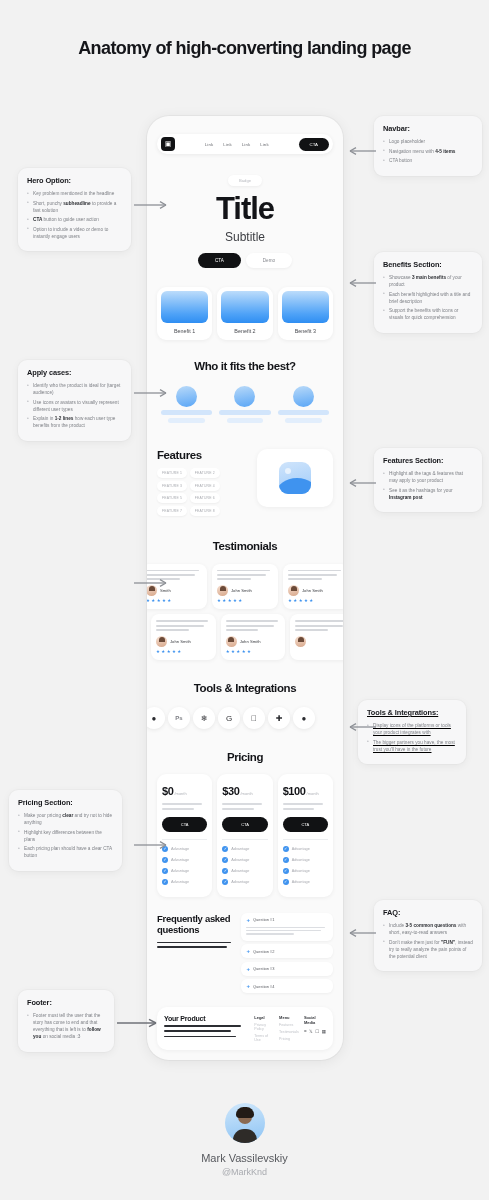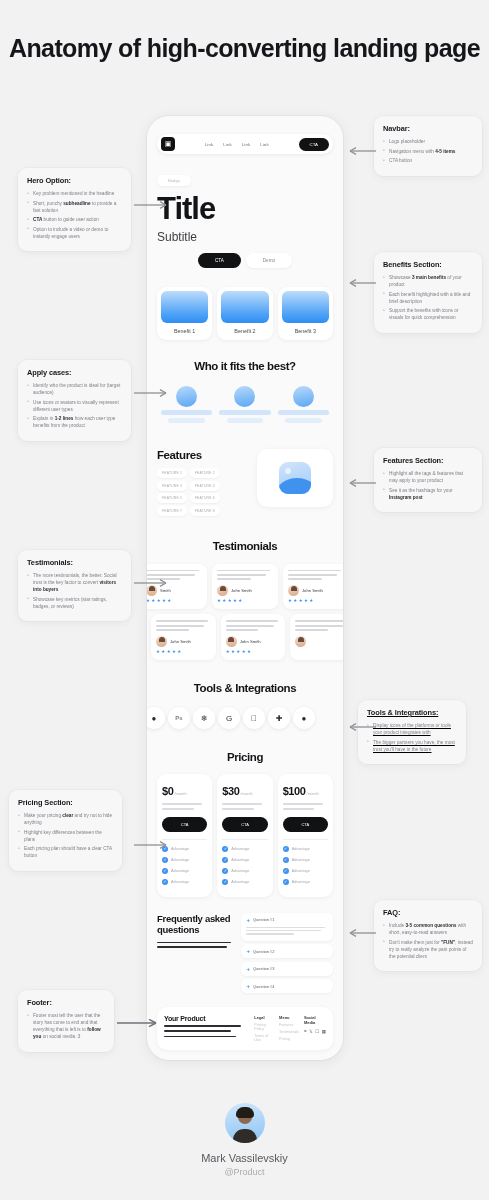--- a/index.html
+++ b/index.html
@@ -8,21 +8,21 @@
     background: #f2f2f2;
     font-family: "Liberation Sans", sans-serif;
     overflow: hidden;
   }
   #root { position: relative; width: 489px; height: 1200px; }
 
   
   .main-title {
     position: absolute; left: 0; top: 33px; width: 489px;
     text-align: center;
-    font-size: 25px; line-height: 31px;
+    font-size: 18px; line-height: 31px;
     font-weight: 800; letter-spacing: -0.6px;
     color: #15161a;
   }
 
   
   .phone {
     position: absolute; left: 147px; top: 116px;
     width: 196px; height: 944px;
     background: #fafafa;
     border-radius: 22px;
@@ -48,21 +48,21 @@
   .nav-link {
     font-size: 4.4px; color: #6e7075; letter-spacing: .1px;
     padding: 2px 4px;
   }
   .nav-cta {
     background: #111214; color: #fff; border-radius: 12px;
     font-size: 4.4px; padding: 4px 11px; flex: none;
   }
 
   
-  .hero { text-align: left; margin-top: 14px; }
+  .hero { text-align: center; margin-top: 14px; }
   .hero-pill {
     display: inline-block; background: #fff; border-radius: 10px;
     padding: 3px 11px; font-size: 4.2px; color: #b9bbc0;
     box-shadow: 0 1px 3px rgba(0,0,0,0.06);
   }
   .hero-title {
     font-size: 31px; font-weight: 800; letter-spacing: -1px;
     color: #131418; margin-top: 7px; line-height: 1;
   }
   .hero-sub { font-size: 12px; color: #3b3d42; margin-top: 6px; font-weight: 500; }
@@ -687,27 +687,20 @@
       <li><span>See it as the hashtags for your </span><b>Instagram post</b></li>
     </ul>
   </div>
   <div class="arrow" style="left:344px; top:478px; width:32px;">
     <svg width="32" height="10" viewBox="0 0 32 10">
         <path d="M32 5 L6 5" stroke="#8d9096" stroke-width="1.3" fill="none"></path>
         <path d="M6 5 L12 1.6 M6 5 L12 8.4" stroke="#8d9096" stroke-width="1.3" fill="none"></path>
       </svg>
   </div>
 
-  <div class="anno" style="left:18px; top:550px; width:113px;">
-    <h4>Testimonials:</h4>
-    <ul>
-      <li><span>The more testimonials, the better. Social trust is the key factor to convert </span><b>visitors into buyers</b></li>
-      <li>Showcase key metrics (star ratings, badges, or reviews)</li>
-    </ul>
-  </div>
   <div class="arrow" style="left:134px; top:578px; width:38px;">
     <svg width="38" height="10" viewBox="0 0 38 10">
         <path d="M0 5 L32 5" stroke="#8d9096" stroke-width="1.3" fill="none"></path>
         <path d="M32 5 L26 1.6 M32 5 L26 8.4" stroke="#8d9096" stroke-width="1.3" fill="none"></path>
       </svg>
   </div>
 
   <div class="anno" style="left:358px; top:700px; width:108px;text-decoration:underline;">
     <h4>Tools &amp; Integrations:</h4>
     <ul>
@@ -764,16 +757,16 @@
       </svg>
   </div>
 
   <div class="author">
     <div class="author-av">
       <div class="body"></div>
       <div class="head"></div>
       <div class="hair"></div>
     </div>
     <div class="author-name">Mark Vassilevskiy</div>
-    <div class="author-handle">@Product</div>
+    <div class="author-handle">@MarkKnd</div>
   </div>
 
 </div>
 
 </body></html>

